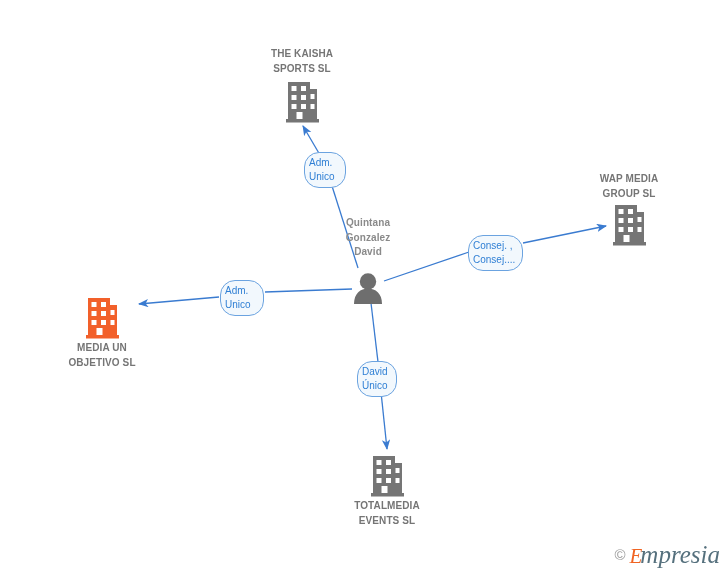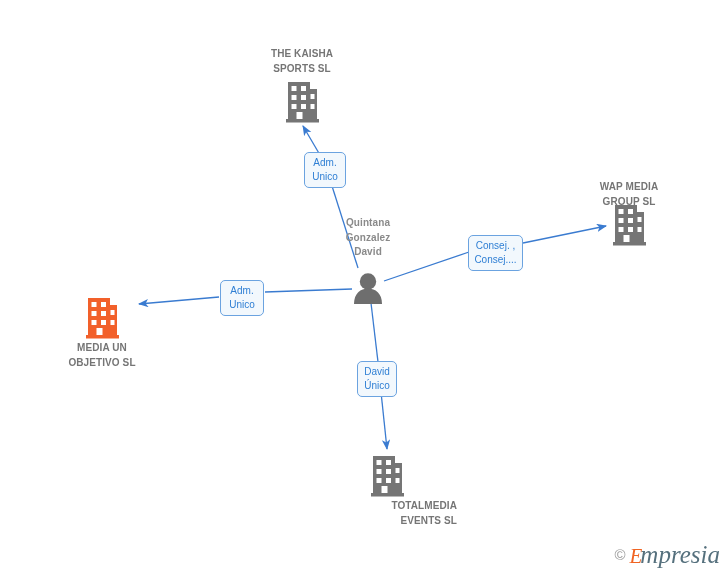--- a/index.html
+++ b/index.html
@@ -36,26 +36,26 @@
     color: #757575;
   }
   .node-label.person {
     font-weight: bold;
     color: #8a8a8a;
   }
   .edge-label {
     position: absolute;
     box-sizing: border-box;
     border: 1px solid #6ba3e0;
-    border-radius: 5px;
+    border-radius: 15px;
     background: #f2f8fd;
     color: #2f7fd4;
     font-size: 10px;
     line-height: 14px;
-    text-align: center;
+    text-align: left;
     padding: 3px 4px 4px 4px;
     font-family: "Liberation Sans", sans-serif;
     white-space: pre-line;
   }
   .watermark {
     position: absolute;
     right: 8px;
     bottom: 8px;
     display: flex;
     align-items: center;
@@ -175,27 +175,27 @@
 
   <g transform="translate(368,290)">
     <circle cx="0" cy="-8.5" r="8.2" fill="#6e6e6e"></circle>
     <path d="M-14,14 C-14,3.2 -7.4,-1.6 0,-1.6 C7.4,-1.6 14,3.2 14,14 Z" fill="#6e6e6e"></path>
   </g>
 </svg>
 
 <div class="node-label company" style="left:232px; top:47px; width:140px;">THE KAISHA
 SPORTS  SL</div>
 
-<div class="node-label company" style="left:559px; top:180px; width:140px;">WAP MEDIA
+<div class="node-label company" style="left:559px; top:172px; width:140px;">WAP MEDIA
 GROUP  SL</div>
 
 <div class="node-label company" style="left:32px; top:341px; width:140px;">MEDIA UN
 OBJETIVO  SL</div>
 
-<div class="node-label company" style="left:317px; top:499px; width:140px;text-align:right;">TOTALMEDIA
+<div class="node-label company" style="left:317px; top:499px; width:140px;">TOTALMEDIA
 EVENTS SL</div>
 
 <div class="node-label person" style="left:308px; top:216px; width:120px;">Quintana
 Gonzalez
 David</div>
 
 <div class="edge-label" style="left:304px; top:152px; width:42px; height:36px;">Adm.
 Unico</div>
 
 <div class="edge-label" style="left:468px; top:235px; width:55px; height:36px;">Consej. ,

